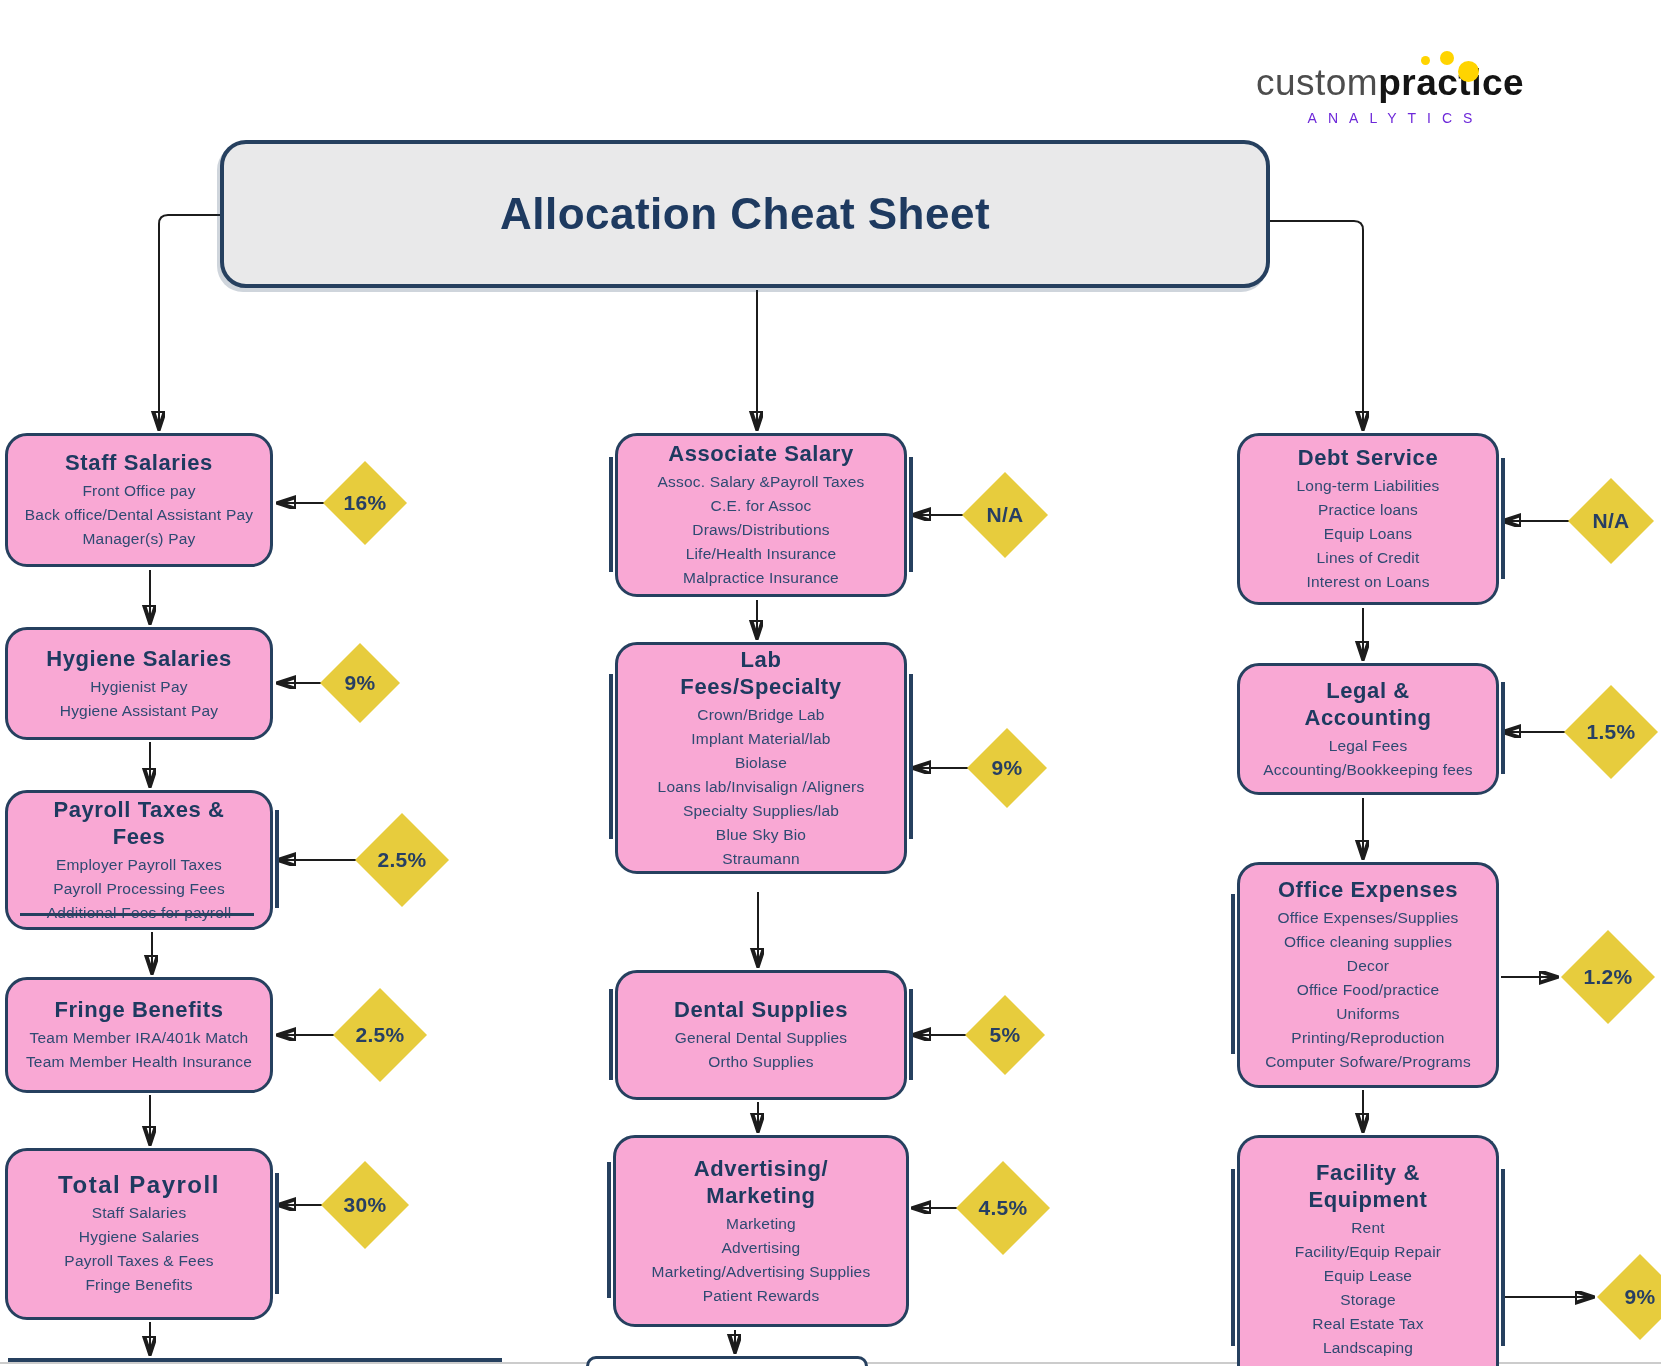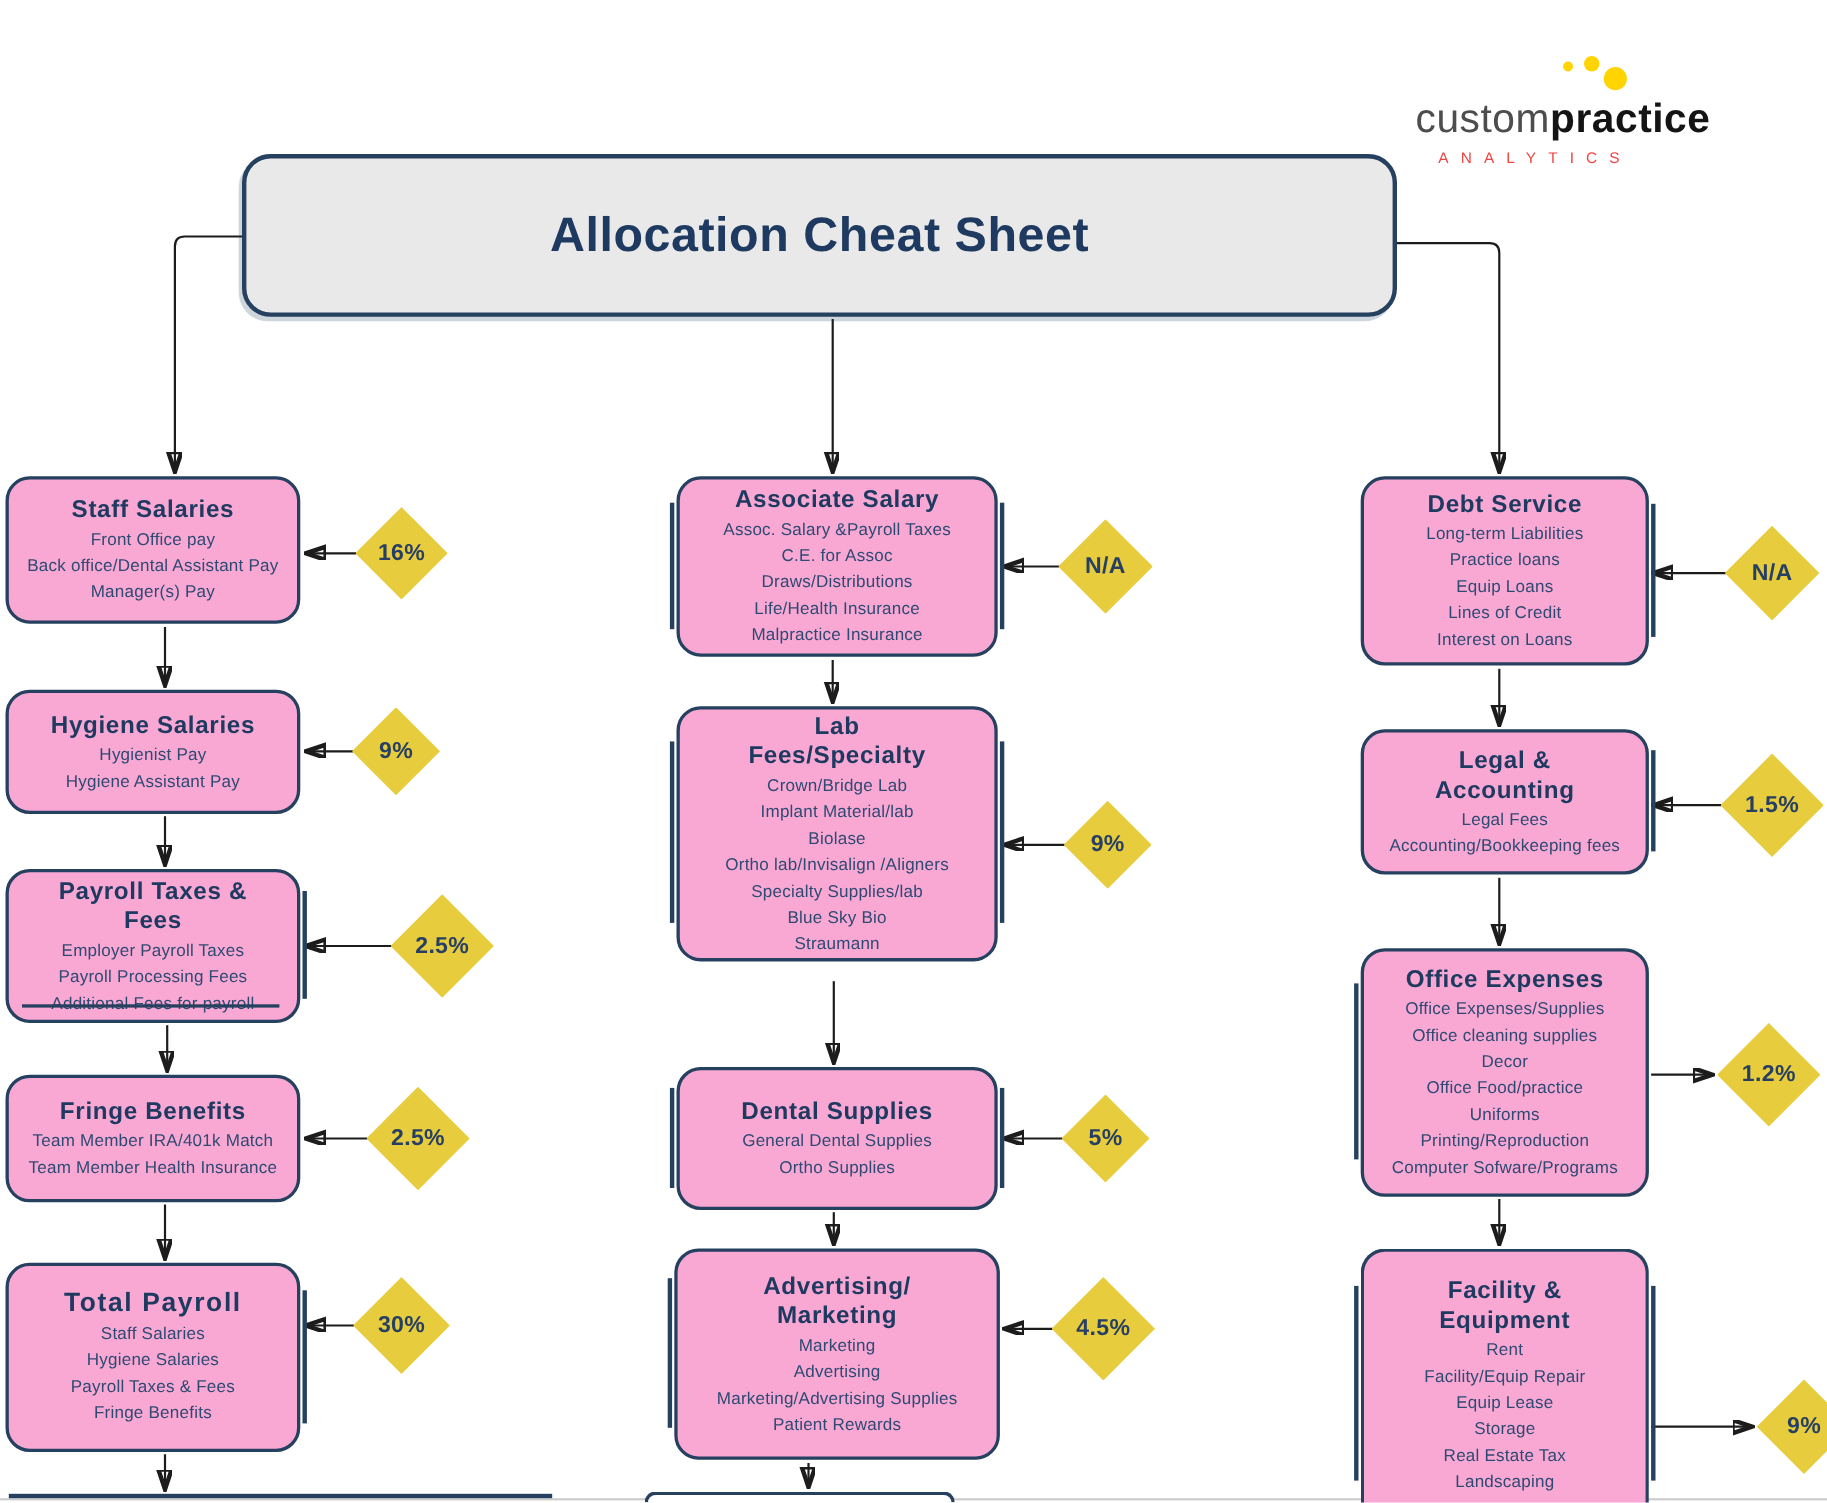--- a/index.html
+++ b/index.html
@@ -38,25 +38,25 @@
   
   .diamond{
     position:absolute;display:flex;align-items:center;justify-content:center;
     clip-path:polygon(50% 0,100% 50%,50% 100%,0 50%);
     background:#e7cc3d;color:#273f63;font-weight:bold;font-size:21px;
     letter-spacing:.3px;z-index:2;
   }
   
   #logo{position:absolute;left:1225px;top:40px;width:330px;z-index:2;}
   #logo .dot{position:absolute;border-radius:50%;background:#ffd400;}
-  #logo-text{margin-top:48px;text-align:right;font-size:37px;line-height:40px;}
+  #logo-text{margin-top:23px;text-align:center;font-size:37px;line-height:40px;}
   #logo-text .lt{font-weight:normal;color:#4d4d4d;letter-spacing:.5px;}
   #logo-text .bd{font-weight:bold;color:#141414;letter-spacing:.5px;}
   #logo-sub{margin-top:7px;text-align:center;font-size:14px;letter-spacing:11px;
-    padding-left:11px;color:#ef4444;}
+    padding-left:11px;color:#6d28d9;}
   
   #wires{position:absolute;left:0;top:0;width:1661px;height:1366px;z-index:1;}
   #wires path{stroke:#1c1c1c;stroke-width:2;fill:none;}
   
   .scan-edge{position:absolute;left:0;top:1362px;width:1661px;height:2px;background:#cccccc;z-index:0;}
   .partial-left{position:absolute;left:8px;top:1358px;width:494px;height:8px;
     border-top:4px solid #26405f;z-index:2;}
   .partial-mid{position:absolute;left:586px;top:1356px;width:282px;height:10px;
     background:#fff;border:3.5px solid #26405f;border-bottom:none;
     border-radius:10px 10px 0 0;box-sizing:border-box;z-index:2;}
@@ -166,21 +166,21 @@
   <div class="box-item">Life/Health Insurance</div>
   <div class="box-item">Malpractice Insurance</div>
 </div>
 
 <div class="box bar-left bar-right" style="left:615px;top:642px;width:292px;height:232px;">
   <div class="box-title">Lab
 Fees/Specialty</div>
   <div class="box-item">Crown/Bridge Lab</div>
   <div class="box-item">Implant Material/lab</div>
   <div class="box-item">Biolase</div>
-  <div class="box-item">Ortho lab/Invisalign /Aligners</div>
+  <div class="box-item">Loans lab/Invisalign /Aligners</div>
   <div class="box-item">Specialty Supplies/lab</div>
   <div class="box-item">Blue Sky Bio</div>
   <div class="box-item">Straumann</div>
 </div>
 
 <div class="box bar-left bar-right" style="left:615px;top:970px;width:292px;height:130px;">
   <div class="box-title">Dental Supplies</div>
   <div class="box-item">General Dental Supplies</div>
   <div class="box-item">Ortho Supplies</div>
 </div>

